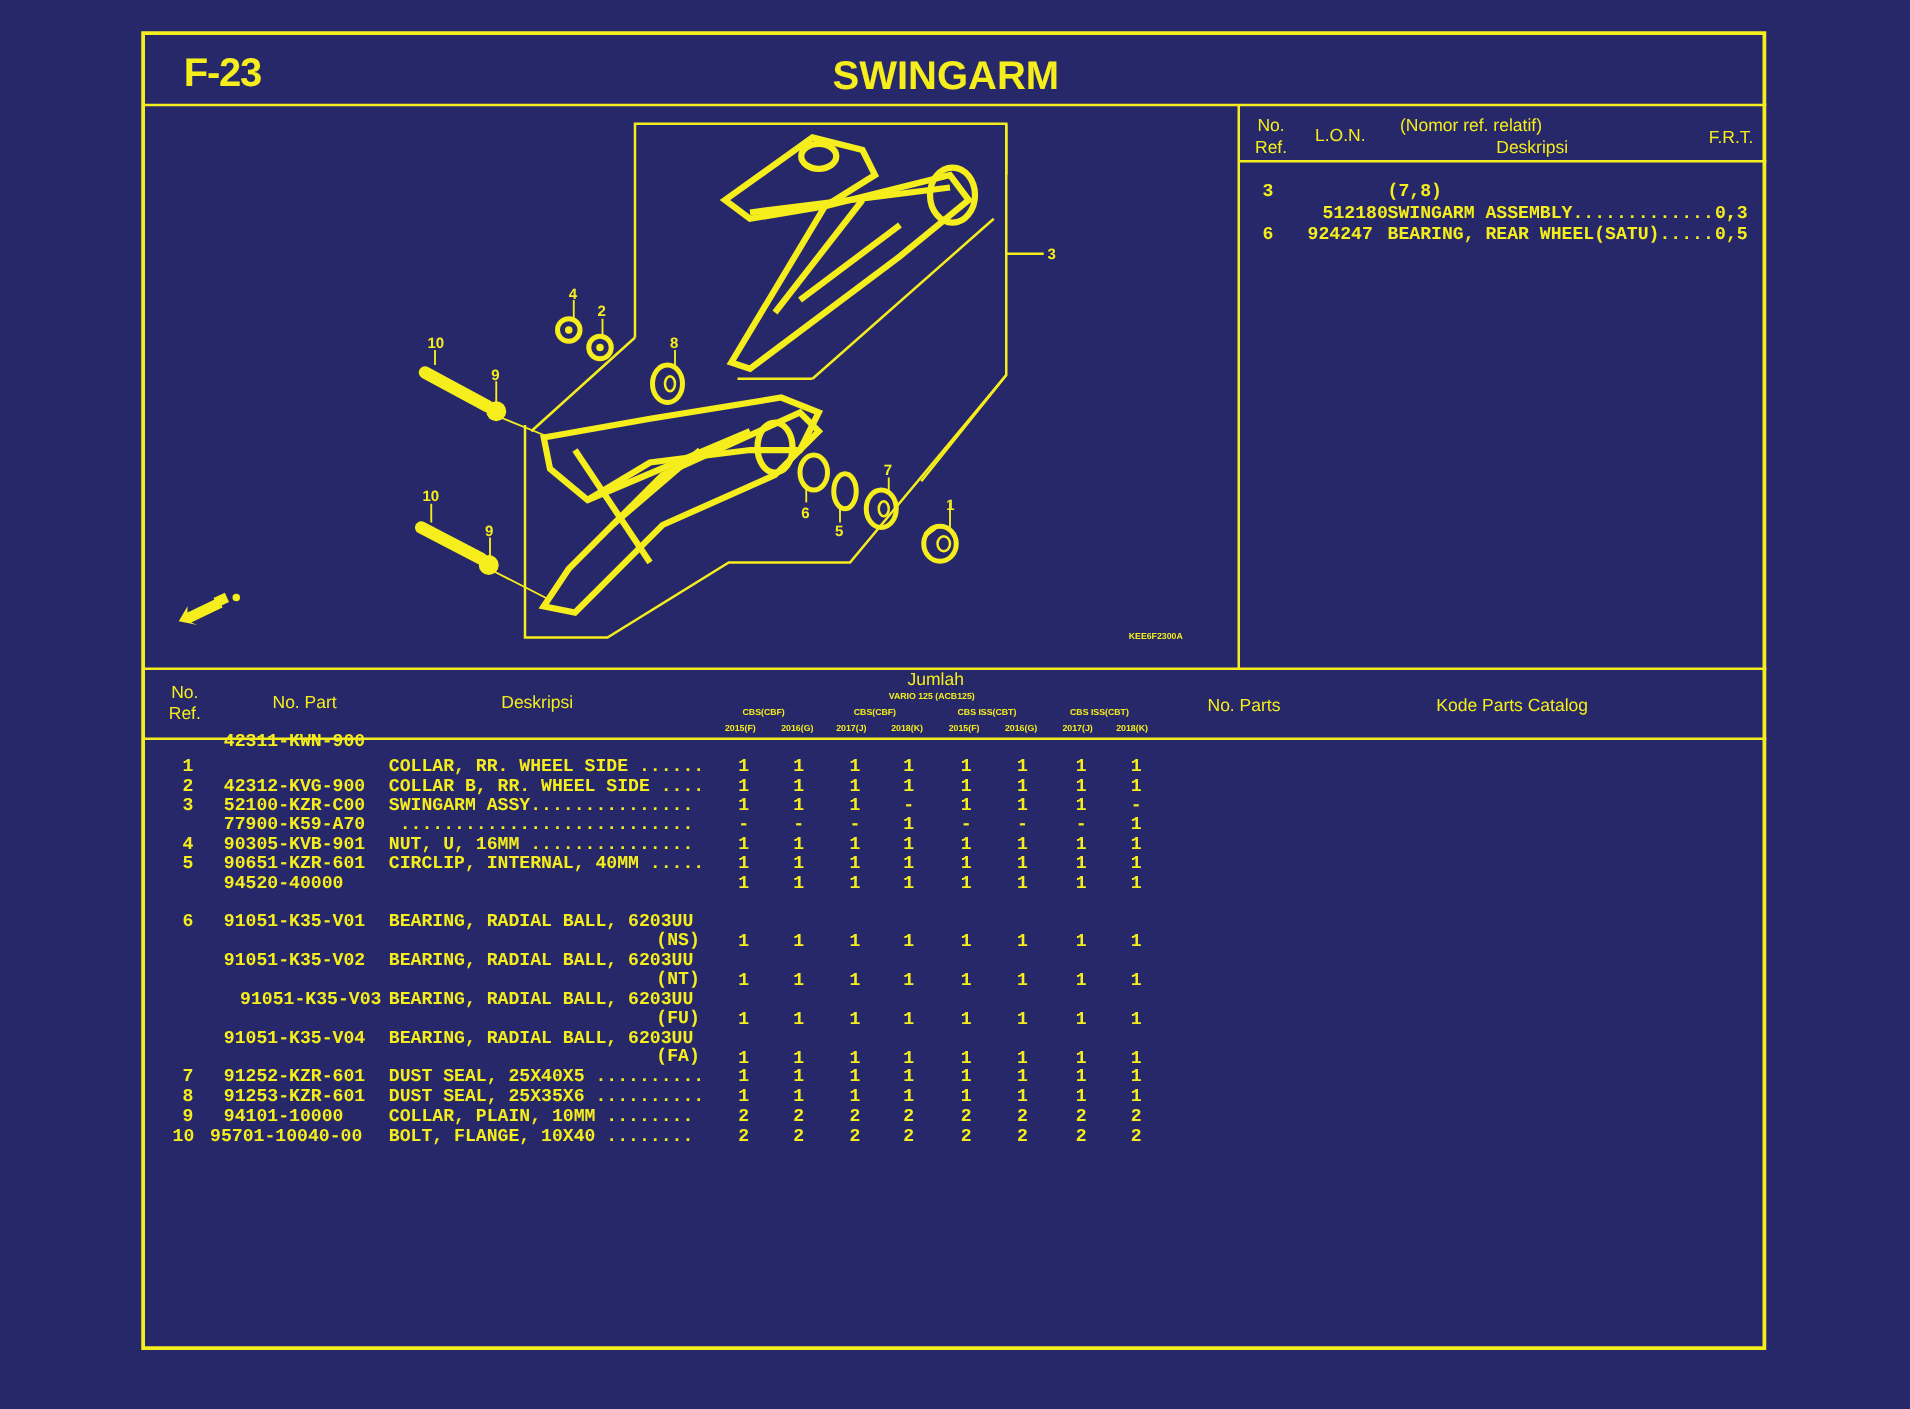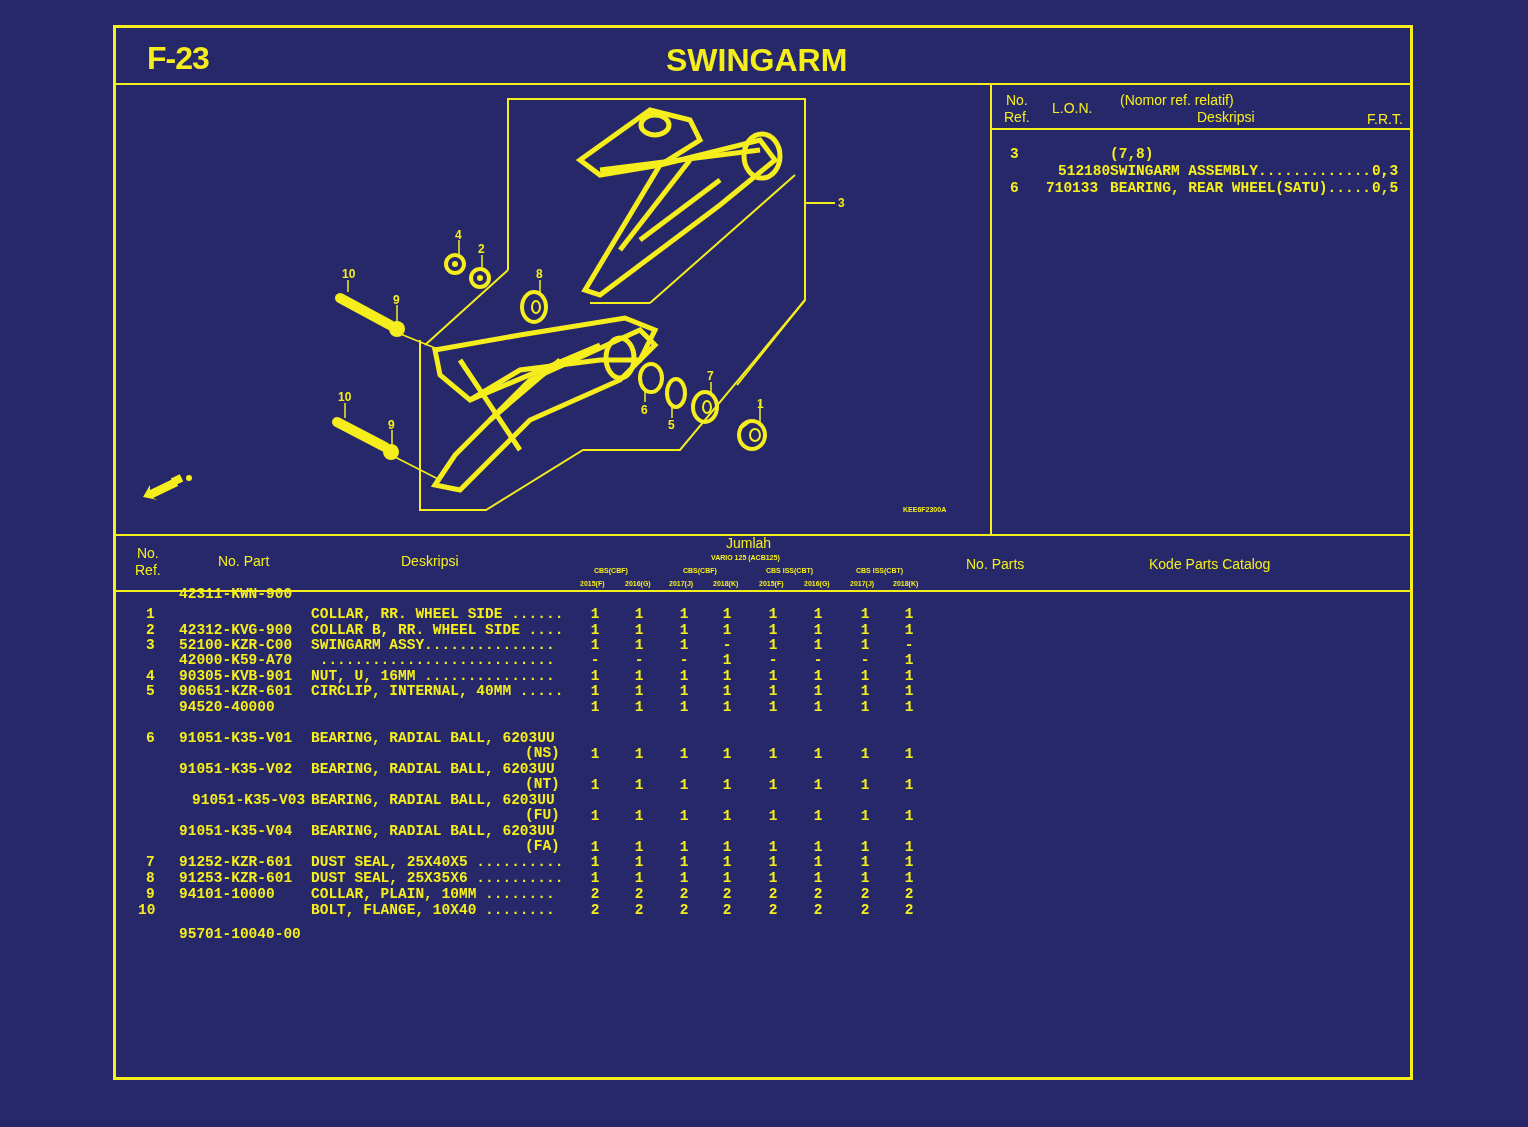--- a/index.html
+++ b/index.html
@@ -33,30 +33,30 @@
 <div class="vline" style="left:990px;top:84px;height:451px;"></div>
 <div class="hline" style="left:116px;top:534px;width:1297px;"></div>
 
 <div class="abs hdr-sm" style="left:1004px;top:92px;text-align:center;">
   <div>No.</div>
   <div>Ref.</div>
 </div>
 <div class="abs hdr-sm" style="left:1052px;top:100px;">L.O.N.</div>
 <div class="abs hdr-sm" style="left:1120px;top:92px;">(Nomor ref. relatif)</div>
 <div class="abs hdr-sm" style="left:1197px;top:109px;">Deskripsi</div>
-<div class="abs hdr-sm" style="left:1367px;top:111px;">F.R.T.</div>
+<div class="abs hdr-sm" style="left:1367px;top:101px;">F.R.T.</div>
 <div class="hline" style="left:992px;top:128px;width:421px;"></div>
 
 <div class="abs mono" style="left:1010px;top:146px;">3</div>
 <div class="abs mono" style="left:1110px;top:146px;">(7,8)</div>
 <div class="abs mono" style="left:1046px;top:163px;margin-left:12px;">512180</div>
 <div class="abs mono" style="left:1110px;top:163px;">SWINGARM ASSEMBLY...............</div>
 <div class="abs mono" style="left:1372px;top:163px;">0,3</div>
 <div class="abs mono" style="left:1010px;top:180px;">6</div>
-<div class="abs mono" style="left:1046px;top:180px;">710133</div>
+<div class="abs mono" style="left:1046px;top:180px;">924247</div>
 <div class="abs mono" style="left:1110px;top:180px;">BEARING, REAR WHEEL(SATU)......</div>
 <div class="abs mono" style="left:1372px;top:180px;">0,5</div>
 
 <svg class="abs" style="left:116px;top:86px;" width="874" height="448" viewBox="116 86 874 448">
 
   <polyline class="y" stroke-width="2" points="508,270 508,99 805,99 805,300 737,385"></polyline>
   <polyline class="y" stroke-width="2" points="805,99 805,140"></polyline>
   <polyline class="y" stroke-width="2" points="420,340 420,510 486,510 583,450 680,450 805,300"></polyline>
   <line class="y" stroke-width="2" x1="508" y1="270" x2="425" y2="345"></line>
   <line class="y" stroke-width="2" x1="590" y1="303" x2="650" y2="303"></line>
@@ -209,21 +209,21 @@
     <div class="abs mono" style="left: 311px; top: 637px;">SWINGARM ASSY...............</div>
     <div class="abs mono qty-cell" style="left: 588px; top: 637px;">1</div>
     <div class="abs mono qty-cell" style="left: 632px; top: 637px;">1</div>
     <div class="abs mono qty-cell" style="left: 677px; top: 637px;">1</div>
     <div class="abs mono qty-cell" style="left: 720px; top: 637px;">-</div>
     <div class="abs mono qty-cell" style="left: 766px; top: 637px;">1</div>
     <div class="abs mono qty-cell" style="left: 811px; top: 637px;">1</div>
     <div class="abs mono qty-cell" style="left: 858px; top: 637px;">1</div>
     <div class="abs mono qty-cell" style="left: 902px; top: 637px;">-</div>
     <div class="abs mono" style="left: 146px; top: 652px;"></div>
-    <div class="abs mono" style="left: 179px; top: 652px;">42000-K59-A70</div>
+    <div class="abs mono" style="left: 179px; top: 652px;">77900-K59-A70</div>
     <div class="abs mono" style="left: 311px; top: 652px;"> ...........................</div>
     <div class="abs mono qty-cell" style="left: 588px; top: 652px;">-</div>
     <div class="abs mono qty-cell" style="left: 632px; top: 652px;">-</div>
     <div class="abs mono qty-cell" style="left: 677px; top: 652px;">-</div>
     <div class="abs mono qty-cell" style="left: 720px; top: 652px;">1</div>
     <div class="abs mono qty-cell" style="left: 766px; top: 652px;">-</div>
     <div class="abs mono qty-cell" style="left: 811px; top: 652px;">-</div>
     <div class="abs mono qty-cell" style="left: 858px; top: 652px;">-</div>
     <div class="abs mono qty-cell" style="left: 902px; top: 652px;">1</div>
     <div class="abs mono" style="left: 146px; top: 668px;">4</div>
@@ -334,21 +334,21 @@
     <div class="abs mono" style="left: 311px; top: 886px;">COLLAR, PLAIN, 10MM ........</div>
     <div class="abs mono qty-cell" style="left: 588px; top: 886px;">2</div>
     <div class="abs mono qty-cell" style="left: 632px; top: 886px;">2</div>
     <div class="abs mono qty-cell" style="left: 677px; top: 886px;">2</div>
     <div class="abs mono qty-cell" style="left: 720px; top: 886px;">2</div>
     <div class="abs mono qty-cell" style="left: 766px; top: 886px;">2</div>
     <div class="abs mono qty-cell" style="left: 811px; top: 886px;">2</div>
     <div class="abs mono qty-cell" style="left: 858px; top: 886px;">2</div>
     <div class="abs mono qty-cell" style="left: 902px; top: 886px;">2</div>
     <div class="abs mono" style="left: 138px; top: 902px;">10</div>
-    <div class="abs mono" style="left: 179px; top: 902px; margin-top: 24px;">95701-10040-00</div>
+    <div class="abs mono" style="left: 168px; top: 902px;">95701-10040-00</div>
     <div class="abs mono" style="left: 311px; top: 902px;">BOLT, FLANGE, 10X40 ........</div>
     <div class="abs mono qty-cell" style="left: 588px; top: 902px;">2</div>
     <div class="abs mono qty-cell" style="left: 632px; top: 902px;">2</div>
     <div class="abs mono qty-cell" style="left: 677px; top: 902px;">2</div>
     <div class="abs mono qty-cell" style="left: 720px; top: 902px;">2</div>
     <div class="abs mono qty-cell" style="left: 766px; top: 902px;">2</div>
     <div class="abs mono qty-cell" style="left: 811px; top: 902px;">2</div>
     <div class="abs mono qty-cell" style="left: 858px; top: 902px;">2</div>
     <div class="abs mono qty-cell" style="left: 902px; top: 902px;">2</div>
   </div>

